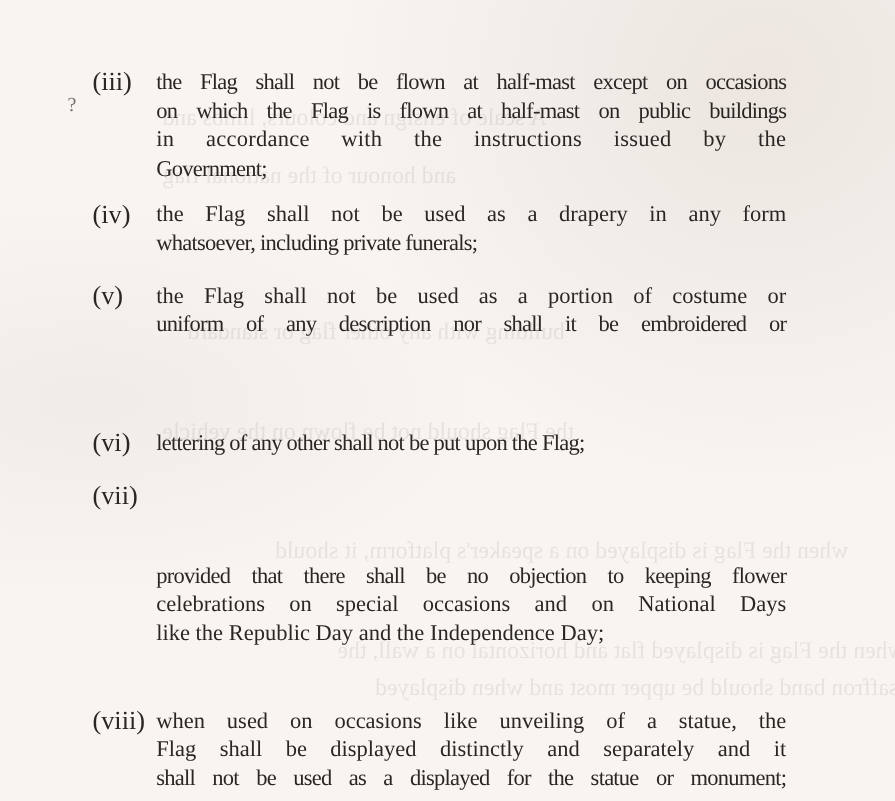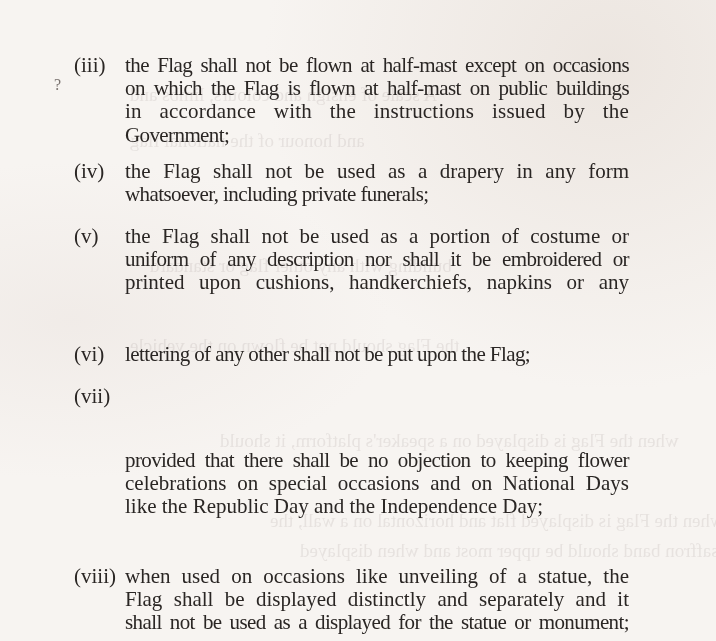--- a/index.html
+++ b/index.html
@@ -36,21 +36,21 @@
       top: 0;
       font-size: 21px;
       line-height: 23px;
       white-space: nowrap;
     }
     .clause-body {
       position: absolute;
       left: 51px;
       width: 504px;
       top: 0;
-      font-size: 21px;
+      font-size: 18px;
       line-height: 23.2px;
       text-align: justify;
       text-align-last: left;
     }
     .line {
       display: block;
       white-space: nowrap;
       text-align: justify;
       text-align-last: justify;
       height: 23.2px;
@@ -113,21 +113,20 @@
       <span class="line">the Flag shall not be used as a drapery in any form</span>
       <span class="line last condensed">whatsoever, including private funerals;</span>
     </div>
   </div>
 
   <div class="clause" style="top:225px;">
     <span class="clause-label">(v)</span>
     <div class="clause-body">
       <span class="line">the Flag shall not be used as a portion of costume or</span>
       <span class="line condensed">uniform of any description nor shall it be embroidered or</span>
-      <span class="line">printed upon cushions, handkerchiefs, napkins or any</span>
     </div>
   </div>
 
   <div class="clause" style="top:343px;">
     <span class="clause-label">(vi)</span>
     <div class="clause-body">
       <span class="line last condensed">lettering of any other shall not be put upon the Flag;</span>
     </div>
   </div>
 

